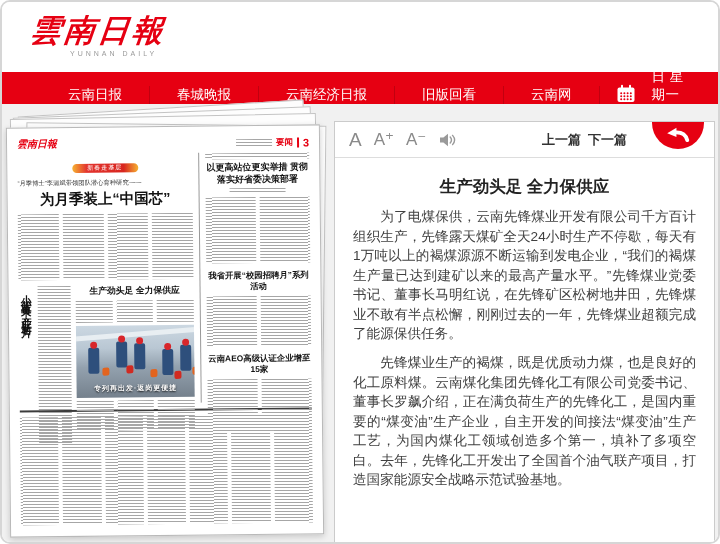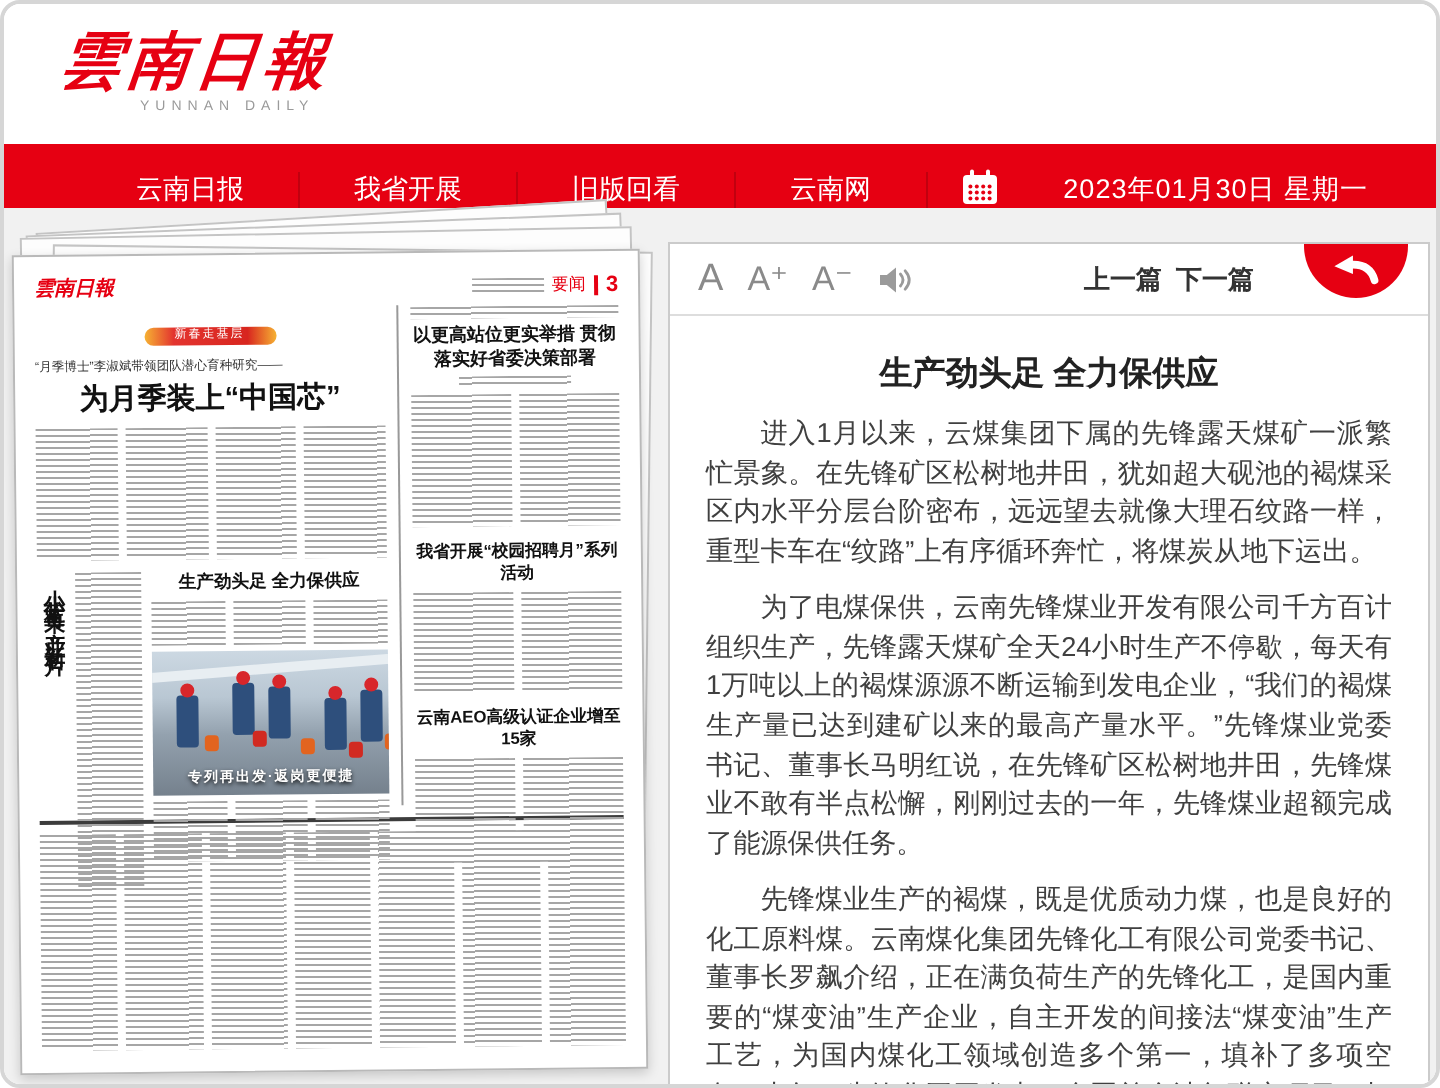--- a/index.html
+++ b/index.html
@@ -36,21 +36,21 @@
   .s4 { left:22px; top:20px; width:300px; height:398px; transform:rotate(0.7deg); }
 
   
   .paper { position:absolute; left:6px; top:22px; width:314px; height:410px;
            background:#fff; border:1px solid #b9b9b9; transform:rotate(-0.6deg);
            box-shadow:0 2px 6px rgba(0,0,0,0.18); padding:9px 10px; cursor:pointer; }
   .ph-row { display:flex; justify-content:space-between; align-items:flex-end; height:14px; }
   .ph-logo { font-family:"DejaVu Serif","Liberation Serif",serif; font-weight:bold;
              font-style:italic; color:#e60012; font-size:10px; }
   .ph-right { display:flex; align-items:center; gap:4px; }
-  .ph-sec { color:#e60012; font-weight:normal; font-size:8.5px; }
+  .ph-sec { color:#e60012; font-weight:bold; font-size:8.5px; }
   .ph-div { width:2px; height:10px; background:#e60012; }
   .ph-num { color:#e60012; font-weight:bold; font-size:11px; }
 
   .tx { background:repeating-linear-gradient(to bottom,#a6a6a6 0,#a6a6a6 1px,transparent 1px,transparent 3px); }
   .cols { display:flex; gap:4px; }
   .cols > div { flex:1; }
 
   .paper-cols { display:flex; height:250px; margin-top:3px; }
   .pc-left { width:192px; padding-right:6px; }
   .pc-right { flex:1; border-left:1px solid #999; padding-left:6px; }
@@ -121,21 +121,22 @@
 
   <div class="site-header">
     <div class="logo">
       <div class="logo-zh">雲南日報</div>
       <div class="logo-en">YUNNAN DAILY</div>
     </div>
   </div>
 
   <div class="nav">
     <div class="nav-item">云南日报</div>
-    <div class="nav-item">我省开展</div>
+    <div class="nav-item">春城晚报</div>
+    <div class="nav-item">云南经济日报</div>
     <div class="nav-item">旧版回看</div>
     <div class="nav-item">云南网</div>
     <div class="nav-cal">
       <svg width="20" height="20" viewBox="0 0 20 20">
         <rect x="1.5" y="3.5" width="17" height="14.5" rx="2" fill="#fff"></rect>
         <rect x="5" y="0.8" width="2" height="4" rx="1" fill="#fff"></rect>
         <rect x="13" y="0.8" width="2" height="4" rx="1" fill="#fff"></rect>
         <g fill="#e60012">
           <circle cx="5.2" cy="9.2" r="1"></circle>
             <circle cx="8.4" cy="9.2" r="1"></circle>
@@ -273,21 +274,20 @@
         <div class="badge">
           <svg width="28" height="17" viewBox="0 0 36 22">
             <path d="M30 17 Q 27 6 14 7" stroke="#fff" stroke-width="5" fill="none" stroke-linecap="round"></path>
             <polygon points="16,1 4,8 16,13" fill="#fff"></polygon>
           </svg>
         </div>
       </div>
 
       <div class="art">
         <div class="art-title">生产劲头足 全力保供应</div>
-        <p>进入1月以来，云煤集团下属的先锋露天煤矿一派繁忙景象。在先锋矿区松树地井田，犹如超大砚池的褐煤采区内水平分层台阶密布，远远望去就像大理石纹路一样，重型卡车在“纹路”上有序循环奔忙，将煤炭从地下运出。</p>
         <p>为了电煤保供，云南先锋煤业开发有限公司千方百计组织生产，先锋露天煤矿全天24小时生产不停歇，每天有1万吨以上的褐煤源源不断运输到发电企业，“我们的褐煤生产量已达到建矿以来的最高产量水平。”先锋煤业党委书记、董事长马明红说，在先锋矿区松树地井田，先锋煤业不敢有半点松懈，刚刚过去的一年，先锋煤业超额完成了能源保供任务。</p>
         <p>先锋煤业生产的褐煤，既是优质动力煤，也是良好的化工原料煤。云南煤化集团先锋化工有限公司党委书记、董事长罗飙介绍，正在满负荷生产的先锋化工，是国内重要的“煤变油”生产企业，自主开发的间接法“煤变油”生产工艺，为国内煤化工领域创造多个第一，填补了多项空白。去年，先锋化工开发出了全国首个油气联产项目，打造国家能源安全战略示范试验基地。</p>
 
       </div>
     </div>
 
   </div>
 </div>
 
 </body></html>

